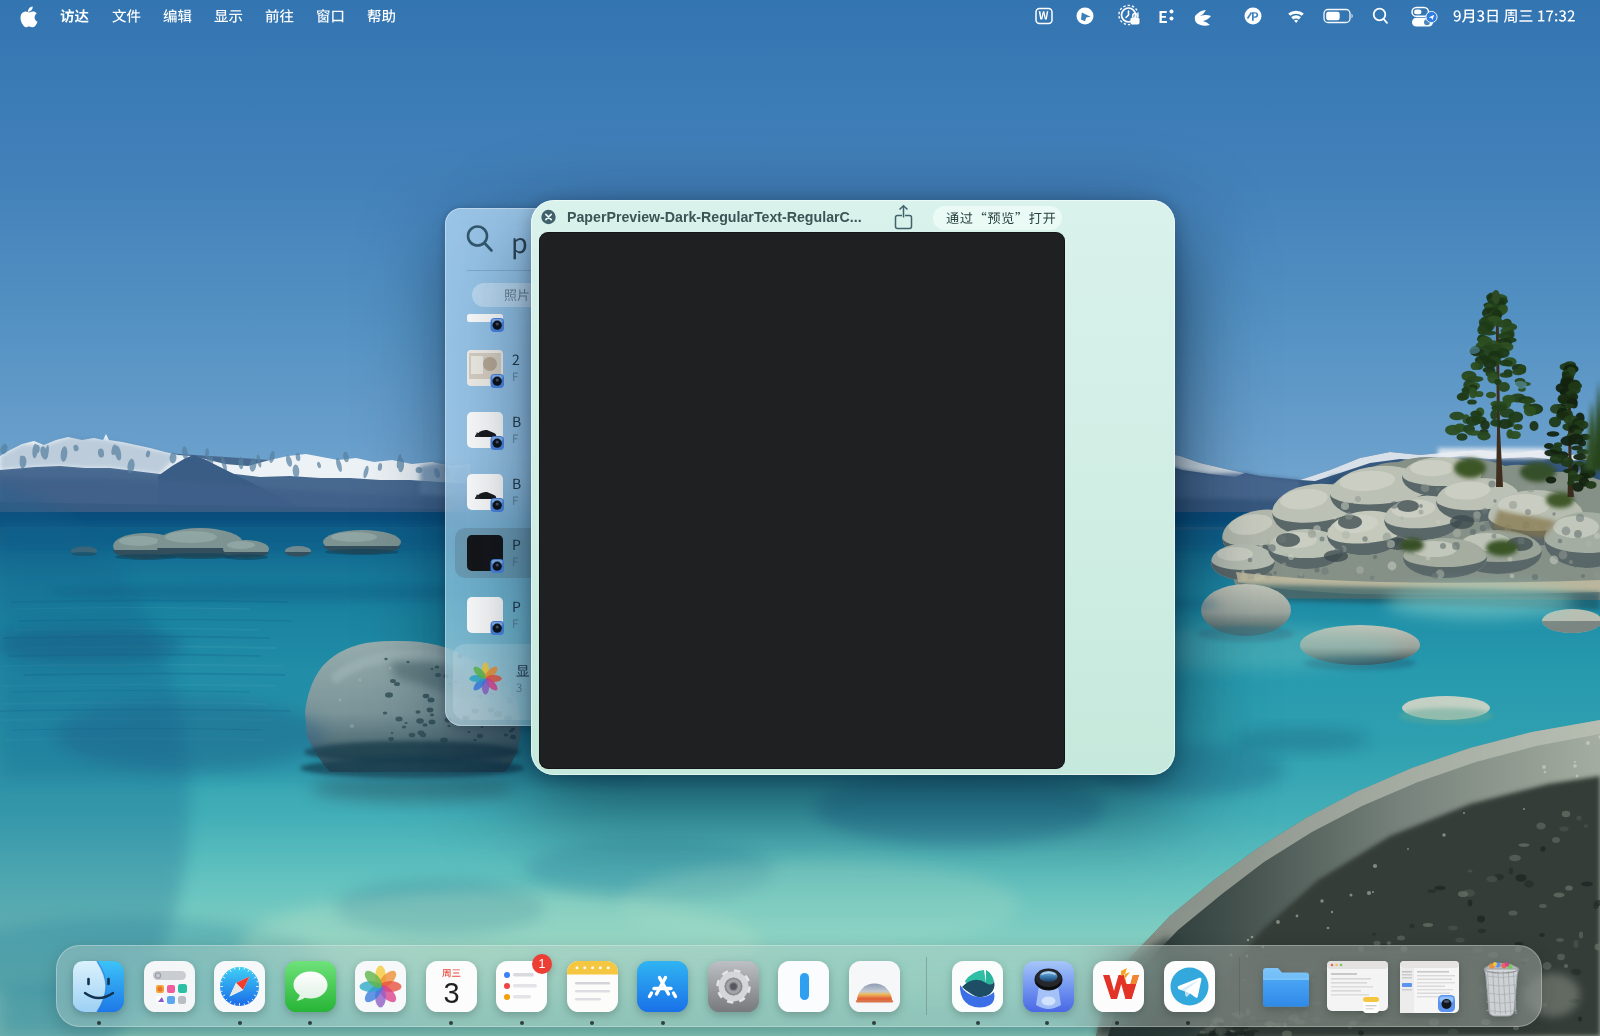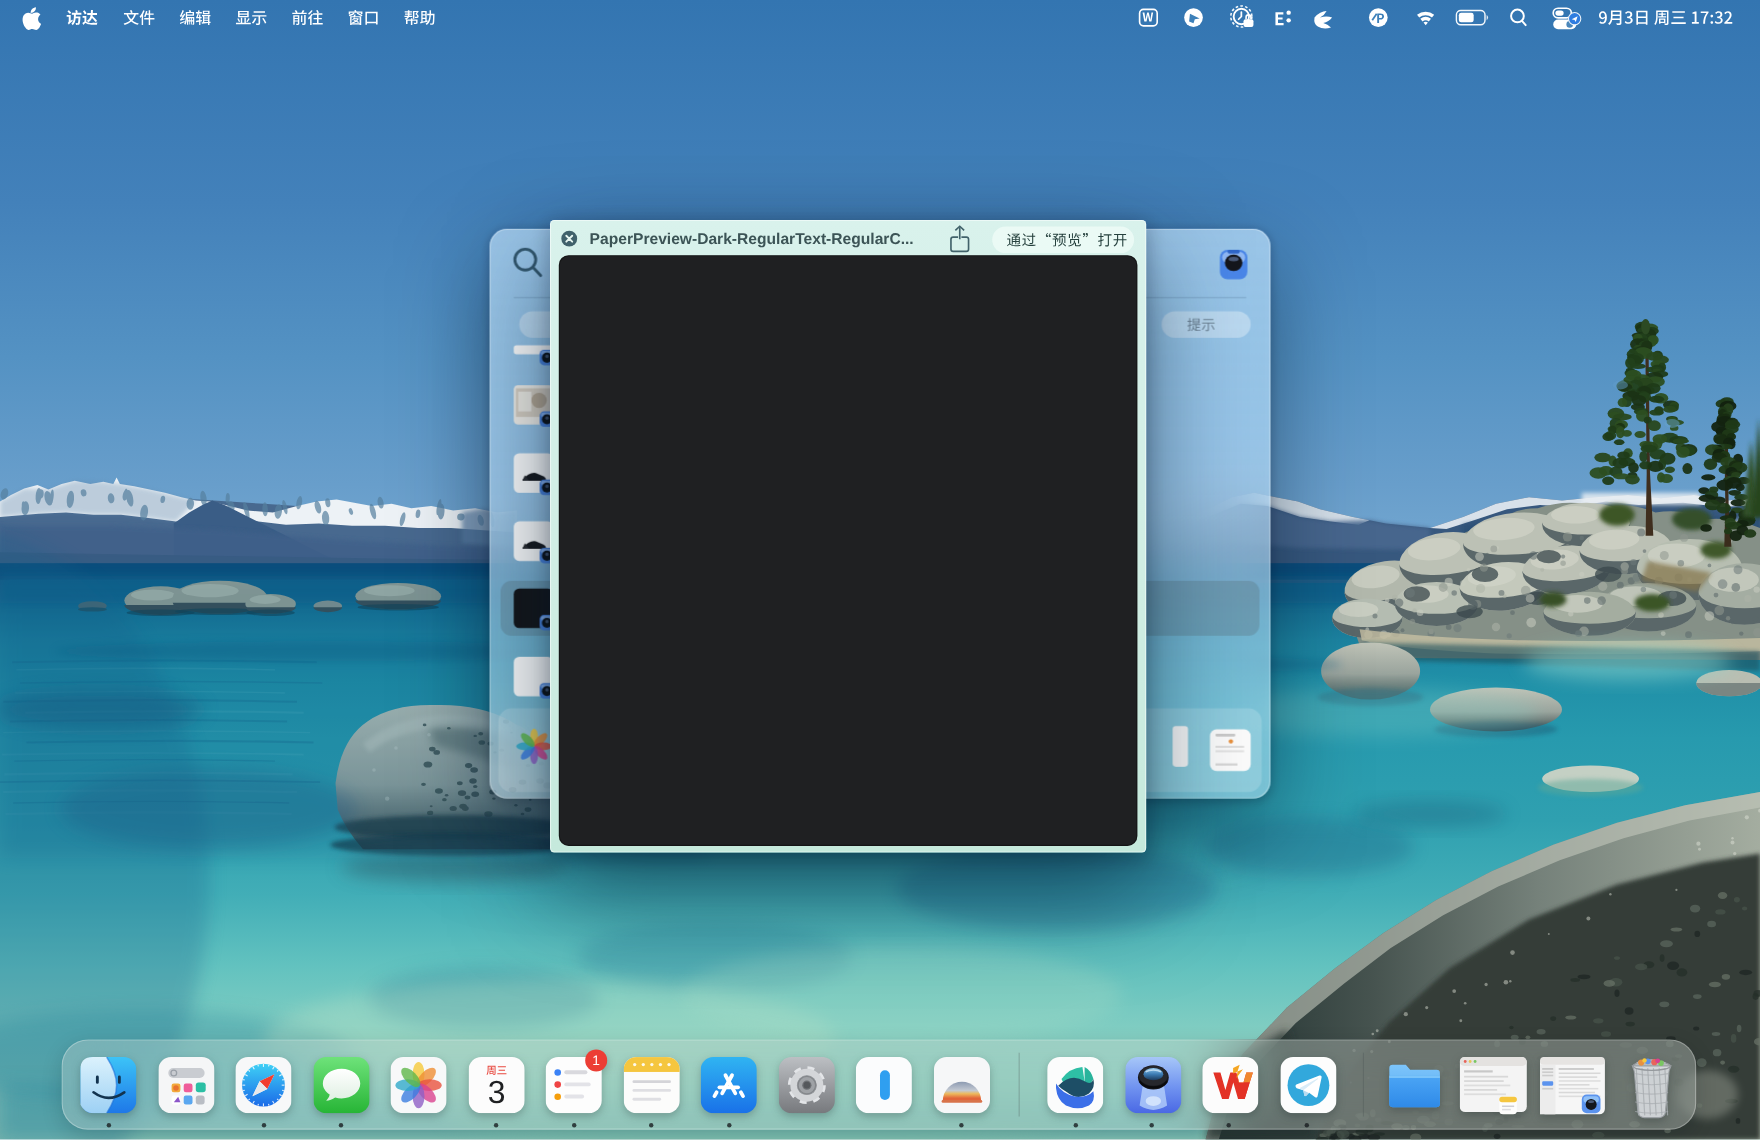--- a/index.html
+++ b/index.html
@@ -2,21 +2,21 @@
 <html><head><meta charset="utf-8"><style>
 *{margin:0;padding:0;box-sizing:border-box}
 html,body{width:1600px;height:1036px;overflow:hidden;font-family:"Liberation Sans",sans-serif;}
 #stage{position:relative;width:1600px;height:1036px;overflow:hidden;}
 .abs{position:absolute}
 #wall{position:absolute;left:0;top:0;width:1600px;height:1036px}
 #spot{position:absolute;left:445px;top:208px;width:710px;height:518px;border-radius:16px;
  background:linear-gradient(180deg,rgba(196,227,250,.68),rgba(188,222,246,.60) 45%,rgba(192,224,242,.54));
  -webkit-backdrop-filter:blur(30px) saturate(1.15);backdrop-filter:blur(30px) saturate(1.15);
  box-shadow:0 30px 80px rgba(0,25,50,.5),0 2px 10px rgba(0,20,40,.28), inset 0 0 0 1px rgba(255,255,255,.35)}
-#ql{position:absolute;left:500px;top:200px;width:542px;height:575px;border-radius:4px;
+#ql{position:absolute;left:531px;top:200px;width:644px;height:575px;border-radius:23px;
  background:linear-gradient(180deg,#d9f2ec,#cfede3 60%,#c5e9dc);
  box-shadow:0 35px 90px rgba(0,25,45,.55),0 4px 18px rgba(0,20,40,.3), inset 0 0 0 1px rgba(255,255,255,.5)}
 #qlc{position:absolute;left:8px;top:32px;width:526px;height:537px;border-radius:9px;background:#1f2022;box-shadow:inset 0 0 0 1px rgba(0,0,0,.35)}
 #dock{position:absolute;left:56px;top:945px;width:1486px;height:82px;border-radius:24px;
  background:rgba(198,206,200,.38);
  -webkit-backdrop-filter:blur(28px) saturate(1.2);backdrop-filter:blur(28px) saturate(1.2);
  box-shadow:inset 0 0 0 1px rgba(255,255,255,.28), 0 6px 18px rgba(0,20,30,.18)}
 .di{position:absolute;top:16px;width:51px;height:51px;filter:drop-shadow(0 3px 4px rgba(10,25,25,.25))}
 .di svg{position:absolute;left:0;top:0}
 .dot{position:absolute;top:76px;width:4px;height:4px;border-radius:50%;background:rgba(25,30,32,.8)}

